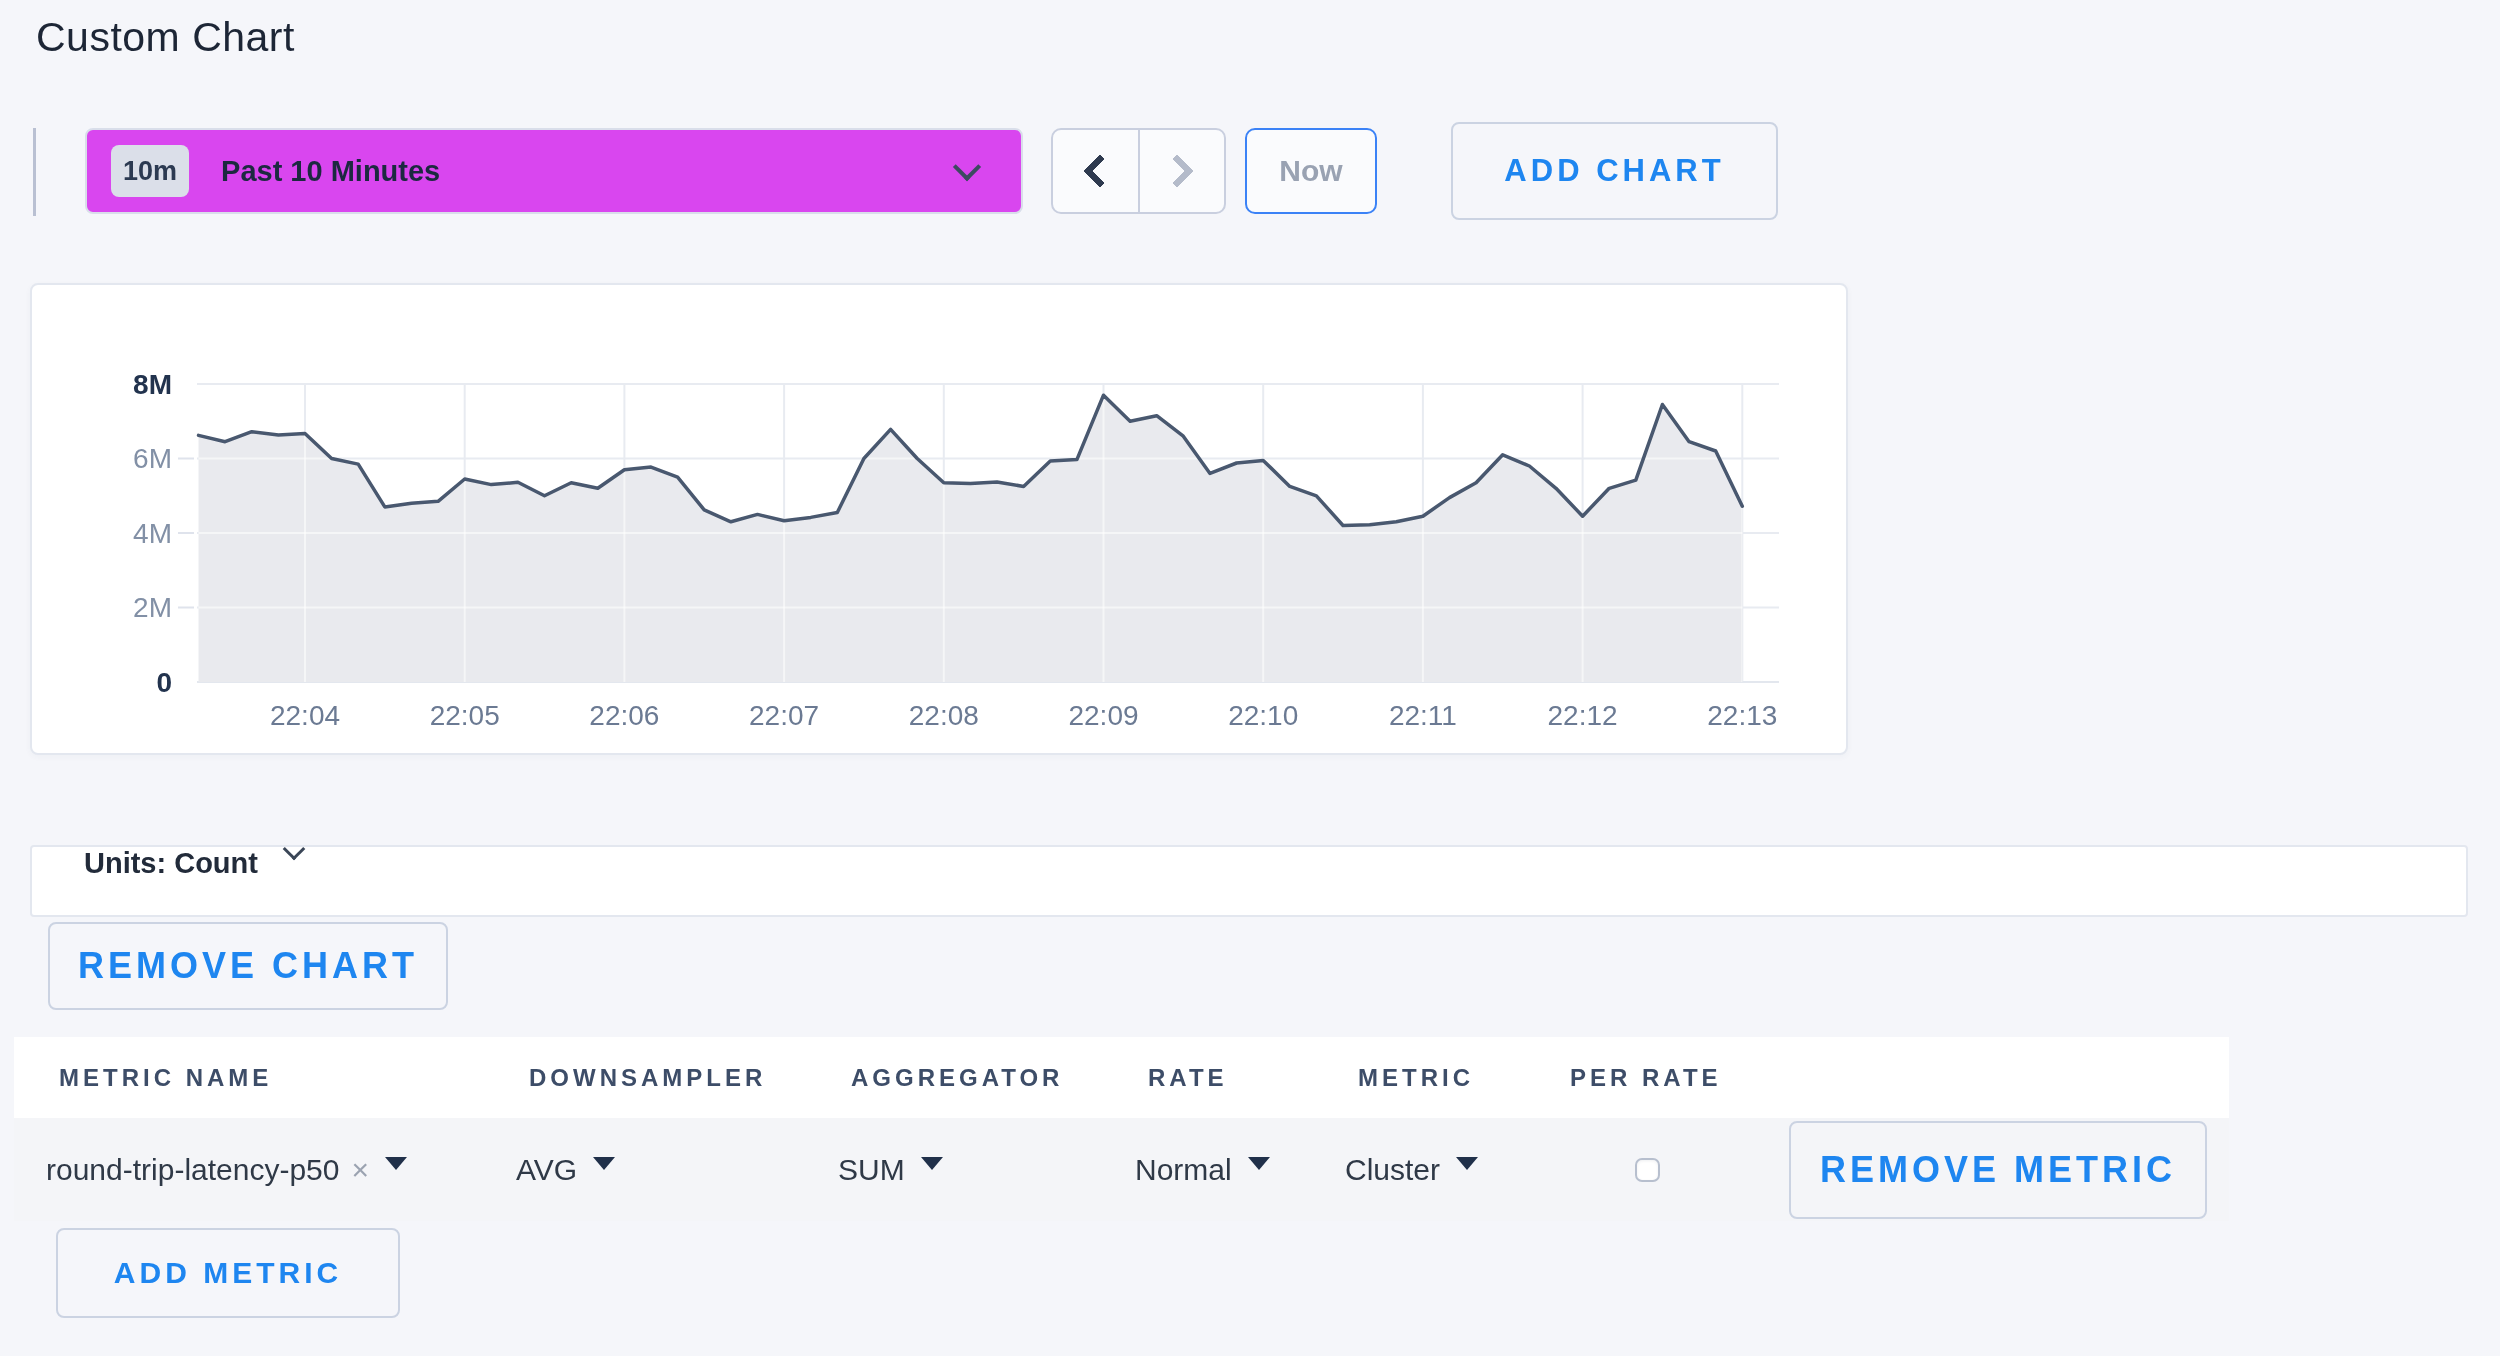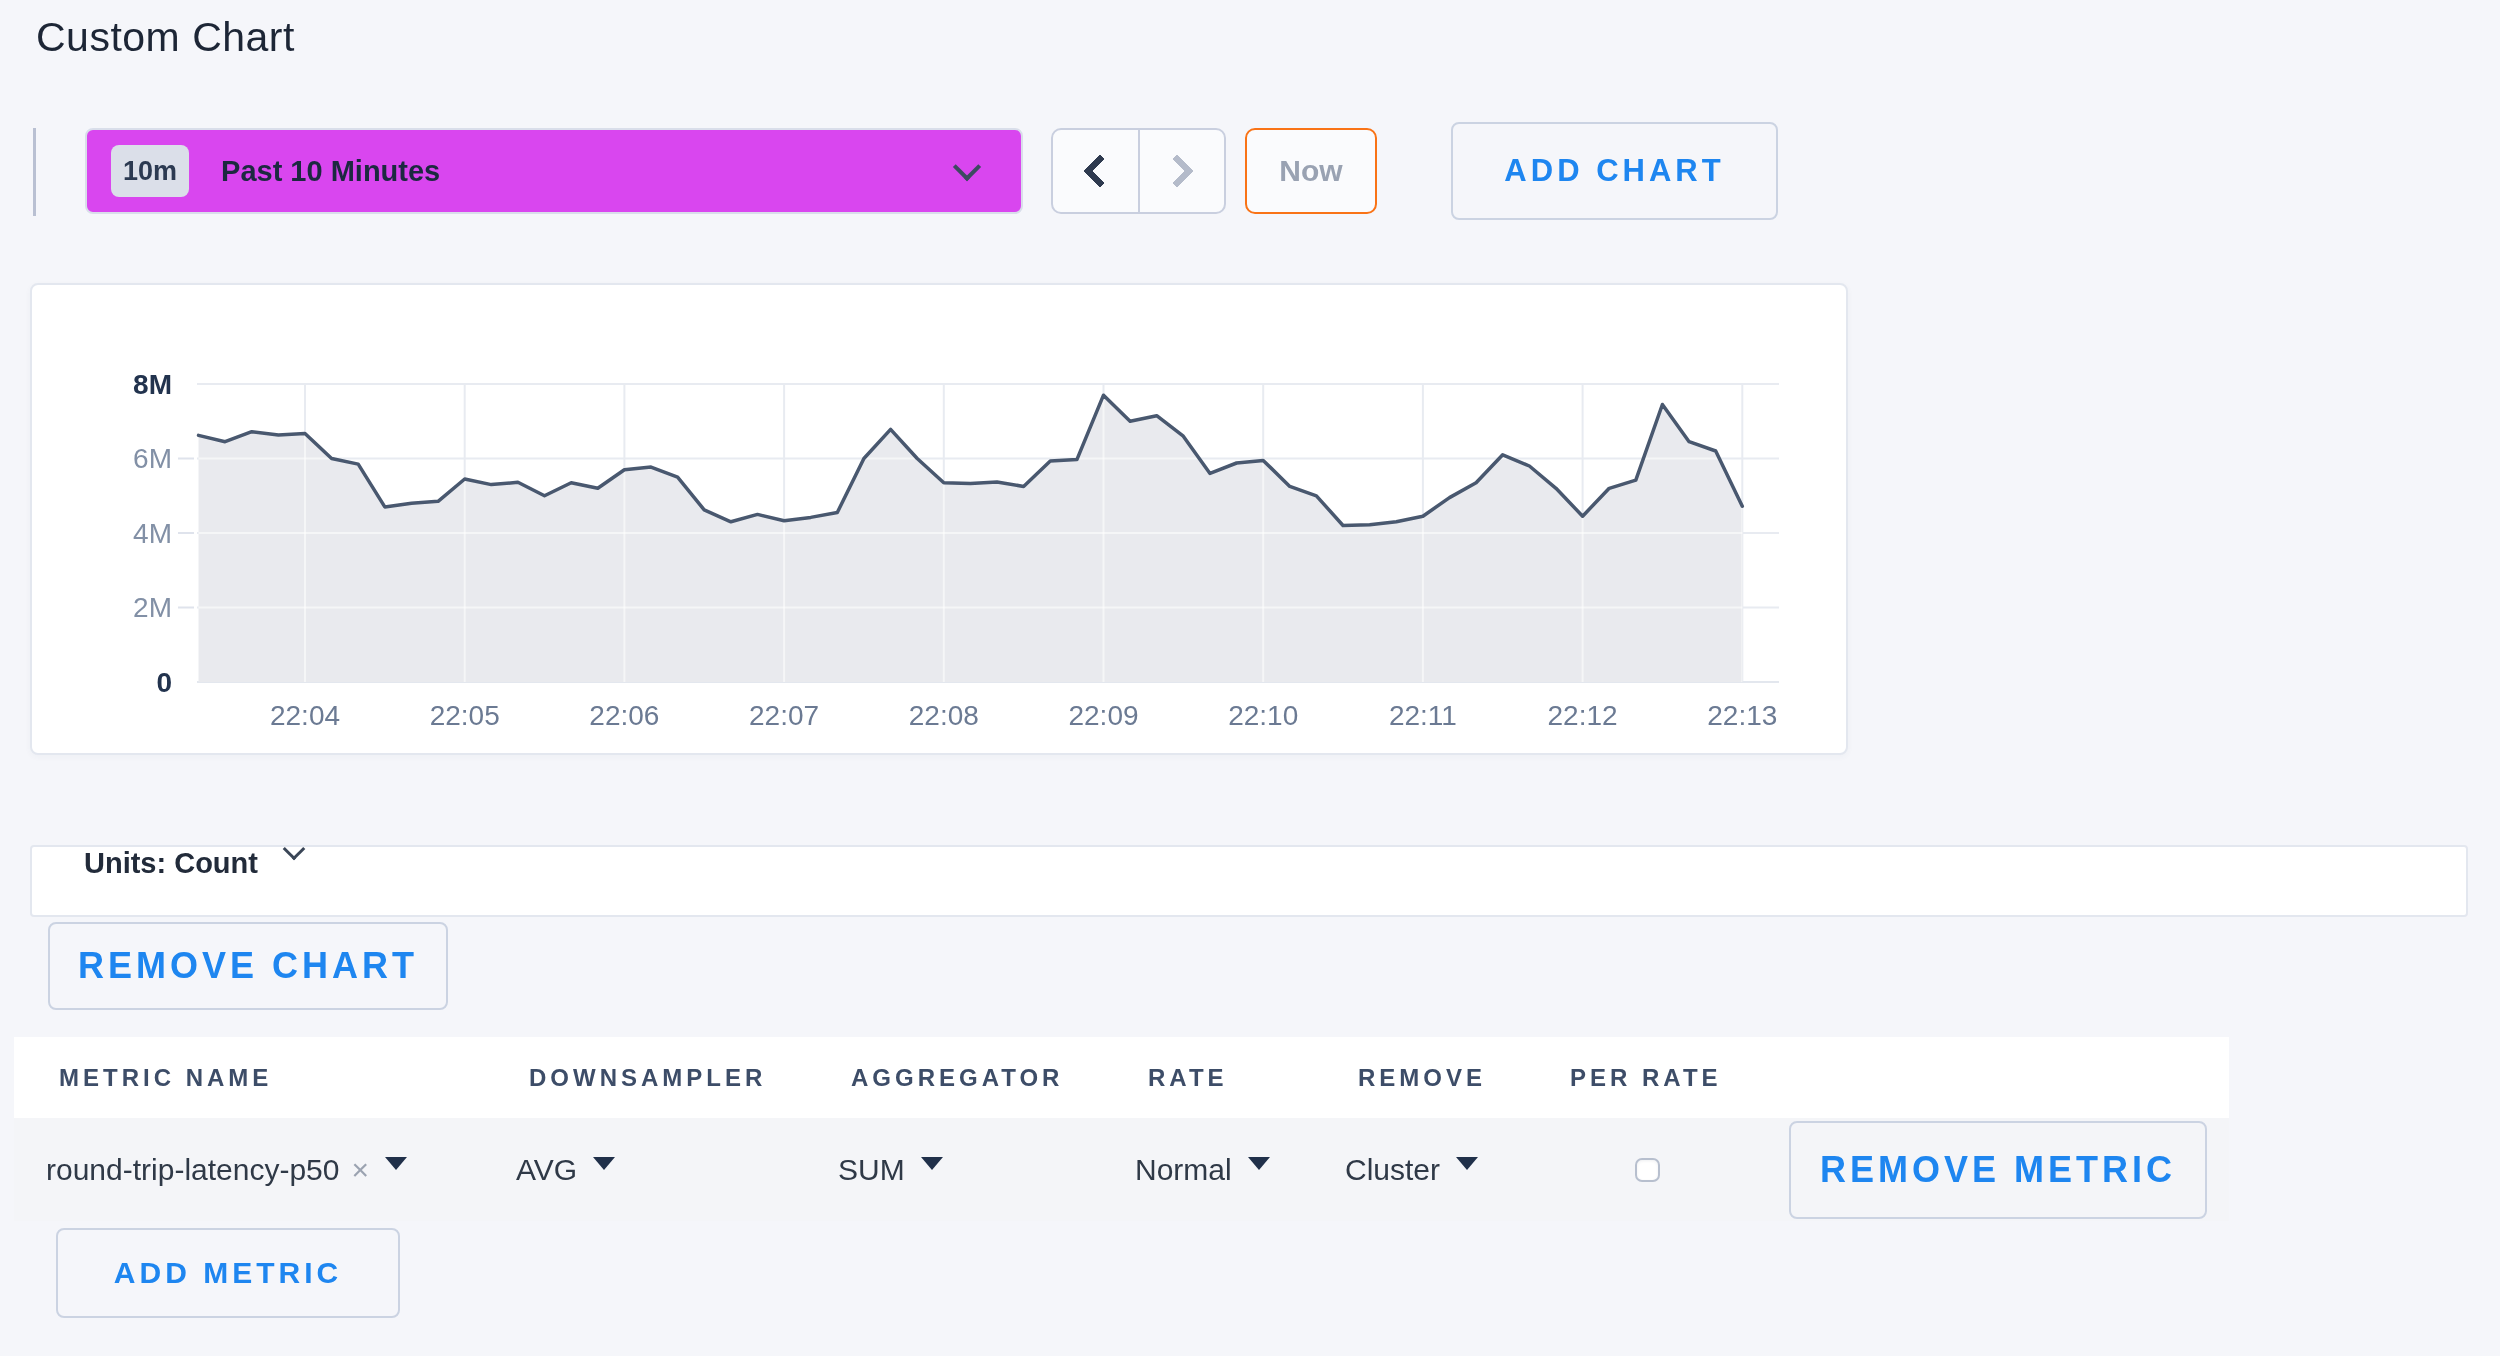--- a/index.html
+++ b/index.html
@@ -22,21 +22,21 @@
   .chev-down-sm { width:16px; height:16px; border-width:0 3.5px 3.5px 0; border-color:#3a4657; transform:rotate(45deg); margin-top:-6px; }
   .time-select .chev-down { margin-left:auto; }
 
   .arrow-group { position:absolute; left:1051px; top:128px; width:175px; height:86px; background:#fafbfd;
     border:2px solid #c9cfdf; border-radius:10px; display:flex; }
   .arrow-half { flex:1; display:flex; align-items:center; justify-content:center; cursor:pointer; }
   .arrow-half + .arrow-half { border-left:2px solid #c9cfdf; }
   .chev-left  { width:24px; height:24px; border-width:0 7px 7px 0; border-color:#2e3a4f; transform:rotate(135deg); margin-left:10px; border-radius:2px; }
   .chev-right { width:24px; height:24px; border-width:0 7px 7px 0; border-color:#b4bbca; transform:rotate(-45deg); margin-right:10px; border-radius:2px; }
 
-  .now-btn { position:absolute; left:1245px; top:128px; width:132px; height:86px; background:#fafbfd; border:2px solid #f97316;
+  .now-btn { position:absolute; left:1245px; top:128px; width:132px; height:86px; background:#fafbfd; border:2px solid #3b82f6;
     border-radius:10px; display:flex; align-items:center; justify-content:center; font-size:30px; font-weight:700; color:#99a2b2; cursor:default; }
 
   .btn-blue { background:transparent; border:2px solid #cbd3e2; border-radius:8px; color:#1e86f0; font-weight:600;
     letter-spacing:4px; font-size:36px; display:flex; align-items:center; justify-content:center; cursor:pointer;
     font-family:"Liberation Sans", sans-serif; }
   .add-chart { position:absolute; left:1451px; top:122px; width:327px; height:98px; font-size:31px; }
 
   
   .chart-card { position:absolute; left:30px; top:283px; width:1818px; height:472px; background:#ffffff;
     border:2px solid #e3e7ef; border-radius:8px; box-shadow:0 2px 6px rgba(60,70,100,.04); overflow:hidden; }
@@ -160,21 +160,21 @@
   </div>
 
   <div class="btn-blue remove-chart">REMOVE CHART</div>
 
   <div class="metrics">
     <div class="thead">
       <div class="th">METRIC NAME</div>
       <div class="th">DOWNSAMPLER</div>
       <div class="th">AGGREGATOR</div>
       <div class="th">RATE</div>
-      <div class="th">REMOVE</div>
+      <div class="th">METRIC</div>
       <div class="th">PER RATE</div>
       <div class="th"></div>
     </div>
 
     <div class="trow">
       <div class="td dropdown-cell">
         <span>round-trip-latency-p50</span>
         <span class="x-icon">×</span>
         <span class="caret"></span>
       </div>

